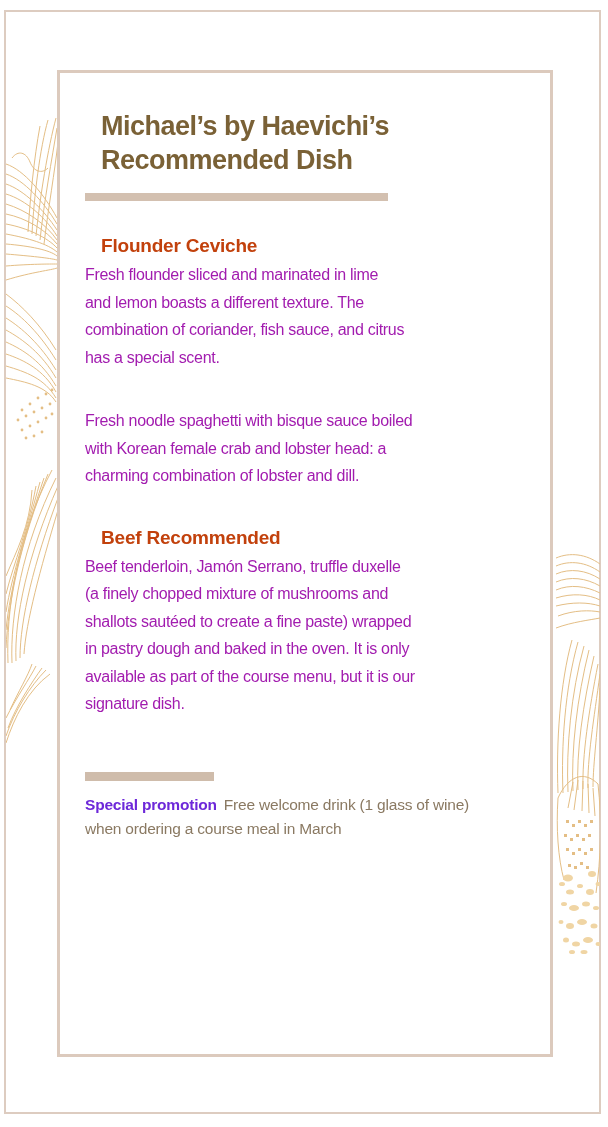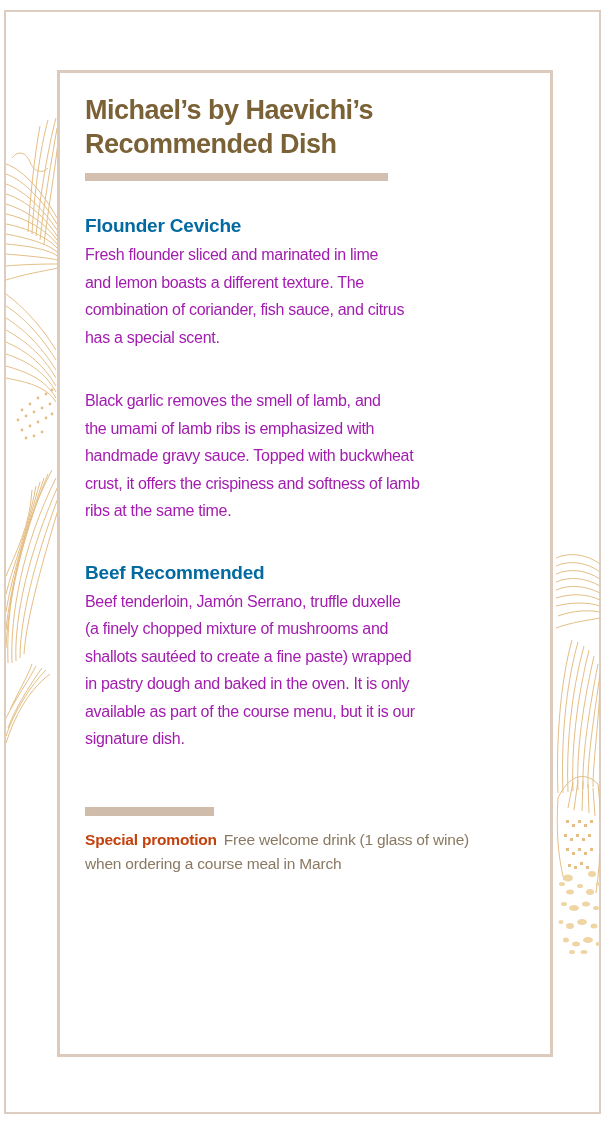--- a/index.html
+++ b/index.html
@@ -13,37 +13,37 @@
   }
   .floral { position:absolute; }
   .floral-left  { left:6px;  top:118px; }
   .floral-right { left:556px; top:548px; }
   .card {
     position:absolute; left:57px; top:70px; width:496px; height:987px;
     background:#ffffff; border:3px solid #dccabd; box-sizing:border-box;
     padding:20px 0 0 25px; overflow:hidden;
   }
   .card-title {
-    margin:0; font-size:27px; font-weight:bold; line-height:34px;
+    margin:16px; font-size:27px; font-weight:bold; line-height:34px;
     letter-spacing:-0.5px; color:#7a6136; white-space:pre-line;
   }
   .title-divider { width:303px; height:8px; background:#d3c0b0; margin-top:12px; }
   .dish { margin:36px 0 0 0; }
   .dish.first { margin-top:33px; }
   .dish h2 {
-    margin:0 0 3px 0; font-size:19px; font-weight:bold; line-height:24px;
-    letter-spacing:-0.2px; color:#0369a1;
+    margin:0 0 3px 16px; font-size:19px; font-weight:bold; line-height:24px;
+    letter-spacing:-0.2px; color:#c2410c;
   }
   .dish p {
     margin:0; font-size:16px; line-height:27.5px; letter-spacing:-0.3px;
     color:#a21caf; white-space:pre-line; max-width:465px;
   }
   .promo-divider { width:129px; height:9px; background:#cfbcab; margin-top:54px; }
   .promo { margin:12px 0 0 0; font-size:15.5px; line-height:24px; max-width:420px; }
-  .promo-label { font-weight:bold; color:#c2410c; margin-right:7px; letter-spacing:-0.2px; }
+  .promo-label { font-weight:bold; color:#6d28d9; margin-right:7px; letter-spacing:-0.2px; }
   .promo-text { color:#8a7962; white-space:pre-line; letter-spacing:-0.2px; }
   svg .ln { stroke:#e4be85; fill:none; stroke-width:1; }
   svg .dot { fill:#e4be85; stroke:none; }
   svg .blob { fill:#f0d5a4; stroke:none; }
 </style>
 </head>
 <body>
 
 <div class="page">
 
@@ -197,28 +197,26 @@
 
     <section class="dish first">
       <h2>Flounder Ceviche</h2>
       <p>Fresh flounder sliced and marinated in lime
 and lemon boasts a different texture. The
 combination of coriander, fish sauce, and citrus
 has a special scent.</p>
     </section>
 
     <section class="dish">
+      <p>Fresh noodle spaghetti with bisque sauce boiled
+with Korean female crab and lobster head: a
+charming combination of lobster and dill.</p>
     </section>
 
     <section class="dish">
-      <p>Black garlic removes the smell of lamb, and
-the umami of lamb ribs is emphasized with
-handmade gravy sauce. Topped with buckwheat
-crust, it offers the crispiness and softness of lamb
-ribs at the same time.</p>
     </section>
 
     <section class="dish">
       <h2>Beef Recommended</h2>
       <p>Beef tenderloin, Jamón Serrano, truffle duxelle
 (a finely chopped mixture of mushrooms and
 shallots sautéed to create a fine paste) wrapped
 in pastry dough and baked in the oven. It is only
 available as part of the course menu, but it is our
 signature dish.</p>

